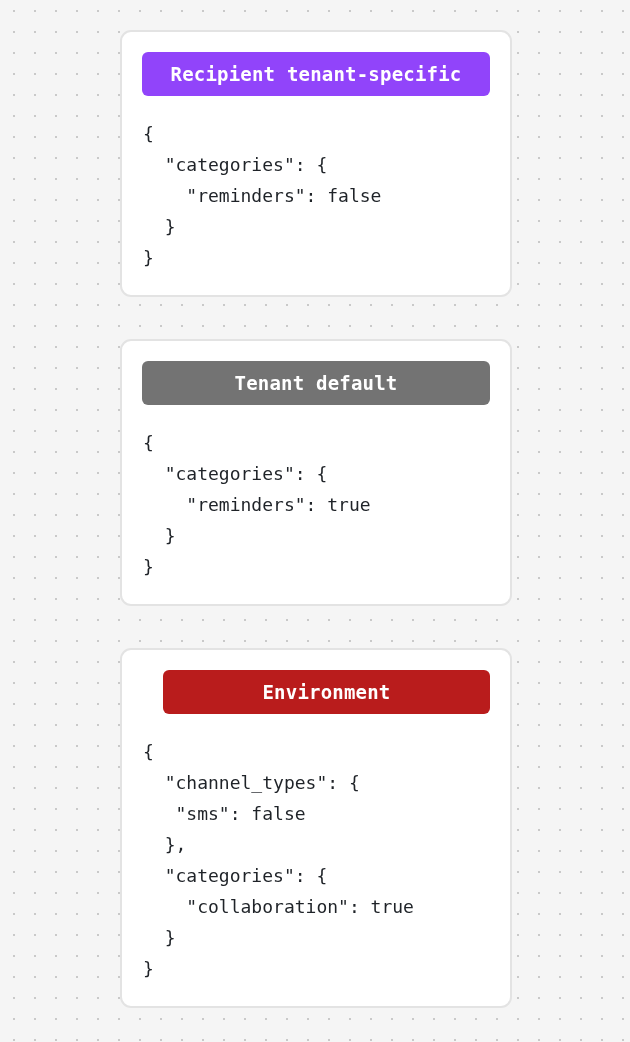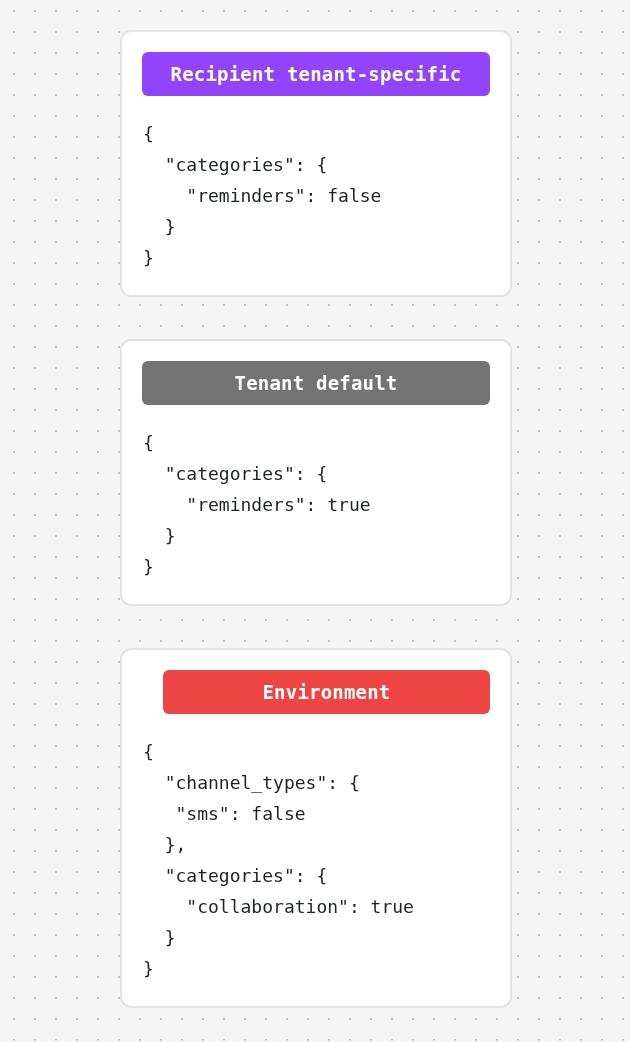--- a/index.html
+++ b/index.html
@@ -79,21 +79,21 @@
   <div class="card">
     <div class="card-header" style="background-color: #737373;">Tenant default</div>
     <div class="card-body">{
   "categories": {
     "reminders": true
   }
 }</div>
   </div>
 
   <div class="card">
-    <div class="card-header" style="background-color: #ef4444; margin-left: 21px;">Environment</div>
+    <div class="card-header" style="background-color: #b91c1c; margin-left: 21px;">Environment</div>
     <div class="card-body">{
   "channel_types": {
    "sms": false
   },
   "categories": {
     "collaboration": true
   }
 }</div>
   </div>
 

